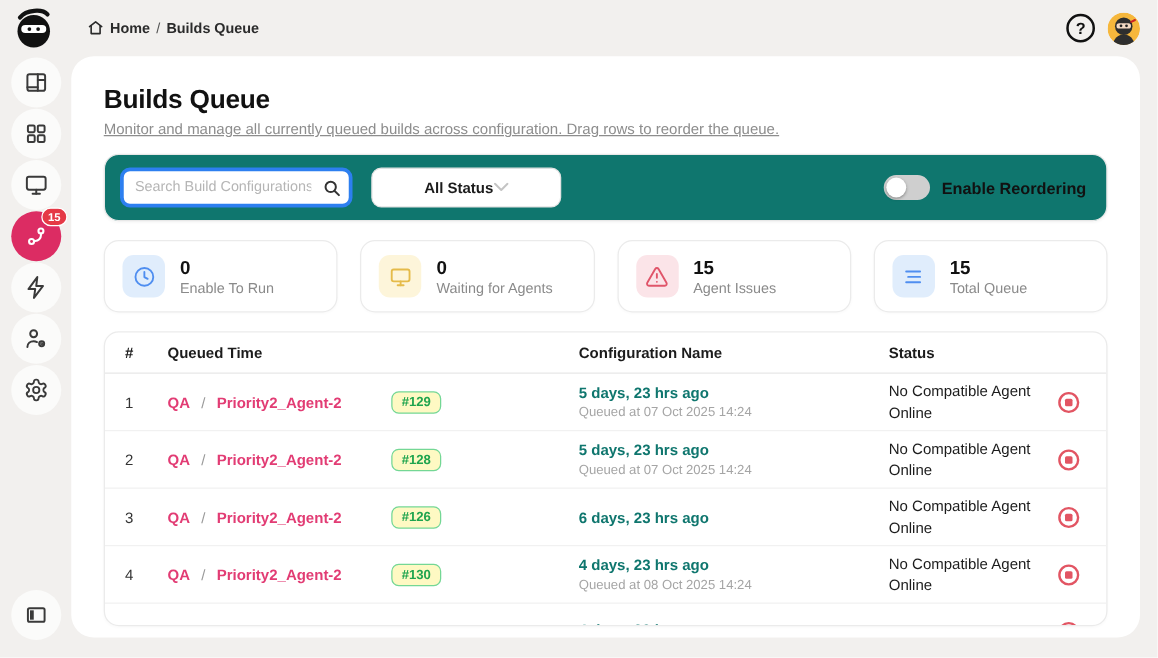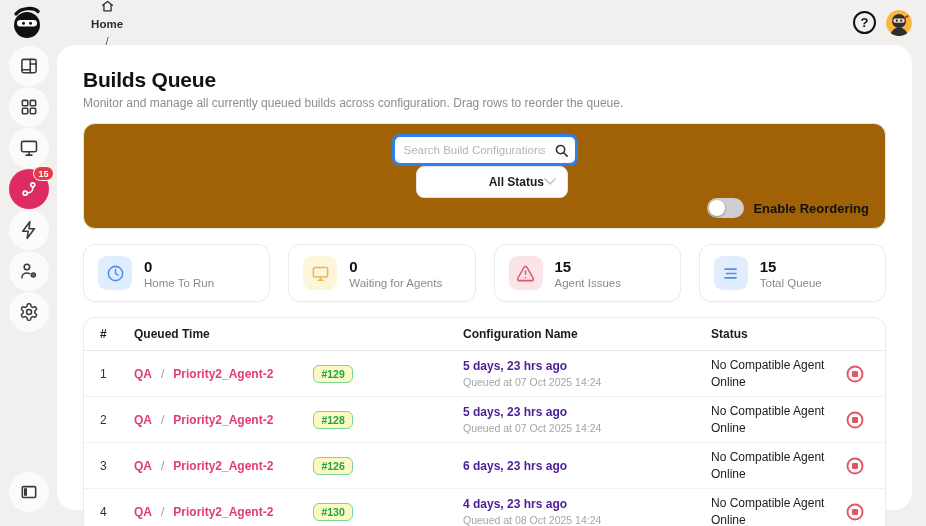--- a/index.html
+++ b/index.html
@@ -8,47 +8,47 @@
     background:#f2f0ee;
     font-family:"Liberation Sans","DejaVu Sans",sans-serif;
     color:#1c1c1c;
     position:relative;
   }
   svg { display:block; }
 
   
   .topbar { position:absolute; top:0; left:0; right:0; height:45px; }
   .logo { position:absolute; left:9px; top:5px; width:36px; height:36px; cursor:pointer; }
-  .breadcrumb { position:absolute; left:70px; top:0; height:45px; display:flex; align-items:center; gap:5px; font-size:11.5px; color:#2b2b2b; font-weight:600;flex-direction:column; }
+  .breadcrumb { position:absolute; left:70px; top:0; height:45px; display:flex; align-items:center; gap:5px; font-size:11.5px; color:#2b2b2b; font-weight:600; }
   .breadcrumb .sep { color:#555; font-weight:400; }
   .top-actions { position:absolute; right:14px; top:0; height:45px; display:flex; align-items:center; gap:10px; }
   .help-btn { width:23px; height:23px; border:2.4px solid #111; border-radius:50%; display:flex; align-items:center; justify-content:center; font-size:13px; font-weight:700; color:#111; background:transparent; cursor:pointer; }
   .avatar { width:26px; height:26px; border-radius:50%; overflow:hidden; cursor:pointer; }
 
   
   .sidebar { position:absolute; left:0; top:45px; bottom:0; width:57px; display:flex; flex-direction:column; align-items:center; padding-top:1px; }
   .side-item { position:relative; width:40px; height:40px; border-radius:50%; background:#fbfbfa; display:flex; align-items:center; justify-content:center; margin-bottom:1px; cursor:pointer; flex:0 0 auto; }
   .side-item svg { stroke:#3a3a3a; }
   .side-item.active { background:#dc2c63; }
   .side-item.active svg { stroke:#ffffff; }
   .side-badge { position:absolute; top:-3px; right:-5px; min-width:19px; height:15px; padding:0 4px; background:#e53946; border:1.6px solid #fff; border-radius:9px; color:#fff; font-size:9px; font-weight:700; display:flex; align-items:center; justify-content:center; }
   .side-bottom { margin-top:auto; margin-bottom:14px; }
 
   
   .main { position:absolute; left:57px; top:45px; width:855px; height:465px; background:#fff; border-radius:18px; padding:23px 26px; }
   .page-title { font-size:21px; font-weight:700; color:#111; letter-spacing:-0.2px; }
-  .page-subtitle { margin-top:4px; font-size:12px; color:#8d8d8d; }
-
-  
-  .filter-bar { margin-top:13px; border:1px solid #e8e8e8; border-radius:12px; padding:10px 12px; display:flex; align-items:center; background:#a16207; box-shadow:0 1px 2px rgba(0,0,0,.03);flex-direction:column; }
+  .page-subtitle { margin-top:4px; font-size:12px; color:#8d8d8d;text-decoration:underline; }
+
+  
+  .filter-bar { margin-top:13px; border:1px solid #e8e8e8; border-radius:12px; padding:10px 12px; display:flex; align-items:center; background:#0f766e; box-shadow:0 1px 2px rgba(0,0,0,.03); }
   .search-wrap { position:relative; width:186px; }
   .search-wrap input { width:100%; height:32px; border:3px solid #2d7ff0; border-radius:8px; padding:0 30px 0 9px; font-size:11.5px; color:#333; outline:none; font-family:inherit; }
   .search-wrap input::placeholder { color:#b5b5b5; }
   .search-icon { position:absolute; right:9px; top:8.5px; }
-  .status-select { margin-left:15px; width:152px; height:32px; border:1px solid #e2e2e2; border-radius:8px; display:flex; align-items:center; justify-content:flex-end; padding:0 11px; font-size:12px; font-weight:700; color:#1c1c1c; cursor:pointer; background:#fff; }
+  .status-select { margin-left:15px; width:152px; height:32px; border:1px solid #e2e2e2; border-radius:8px; display:flex; align-items:center; justify-content:center; padding:0 11px; font-size:12px; font-weight:700; color:#1c1c1c; cursor:pointer; background:#fff; }
   .toggle-wrap { margin-left:auto; display:flex; align-items:center; gap:9px; padding-right:4px; }
   .toggle-track { width:37px; height:20px; border-radius:10px; background:#cfcfcf; position:relative; cursor:pointer; }
   .toggle-knob { position:absolute; left:2px; top:2px; width:16px; height:16px; border-radius:50%; background:#fff; box-shadow:0 1px 2.5px rgba(0,0,0,.35); }
   .toggle-label { font-size:13px; font-weight:600; color:#111; }
 
   
   .stats { display:flex; gap:18px; margin-top:15px; }
   .stat-card { flex:1; border:1px solid #ebebeb; border-radius:12px; padding:11px 14px; display:flex; align-items:center; gap:12px; background:#fff; box-shadow:0 1px 2px rgba(0,0,0,.02); }
   .stat-icon { width:34px; height:34px; border-radius:9px; display:flex; align-items:center; justify-content:center; flex:0 0 auto; }
   .ic-blue   { background:#e0edfc; } .ic-blue svg   { stroke:#4f8ef0; }
@@ -60,21 +60,21 @@
   
   .table-card { margin-top:15px; border:1px solid #ebebeb; border-radius:12px; background:#fff; height:236px; overflow:hidden; box-shadow:0 1px 2px rgba(0,0,0,.02); }
   .t-head, .t-row { display:grid; grid-template-columns:34px 1fr 248px 134px 24px; align-items:center; padding:0 16px; }
   .t-head { height:33px; border-bottom:1px solid #e8e8e8; font-size:12px; font-weight:700; color:#1c1c1c; }
   .t-row { height:46px; border-bottom:1px solid #f1f1f1; }
   .row-num { font-size:12px; color:#333; }
   .cfg-cell { display:flex; align-items:center; gap:8px; font-size:12px; }
   .cfg-link { color:#e23c74; cursor:pointer;font-weight:bold; }
   .cfg-sep { color:#9a9a9a; margin:0 1px; }
   .build-badge { border:1.5px solid #74d795; color:#1fa44e; background:#fef9c3; font-size:10.5px; font-weight:600; padding:2px 7px; border-radius:6px; cursor:pointer;margin-left:32px; }
-  .q-main { font-size:12px; font-weight:600; color:#4c1d95; }
+  .q-main { font-size:12px; font-weight:600; color:#0f766e; }
   .q-sub { font-size:10.5px; color:#a5a5a5; margin-top:3px; }
   .st-cell { font-size:12px; color:#1c1c1c; line-height:1.35; max-width:132px; }
   .stop-btn { width:20px; height:20px; background:none; border:none; padding:0; cursor:pointer; }
 </style>
 </head>
 <body>
 
 <div class="topbar">
   <div class="logo">
     <svg width="36" height="36" viewBox="0 0 36 36">
@@ -220,21 +220,21 @@
   <div class="stats">
     <div class="stat-card">
       <div class="stat-icon ic-blue">
         <svg width="19" height="19" viewBox="0 0 24 24" fill="none" stroke-width="1.9" stroke-linecap="round" stroke-linejoin="round">
           <circle cx="12" cy="12" r="9"></circle>
             <path d="M12 7v5.2l3.3 1.8"></path>
         </svg>
       </div>
       <div>
         <div class="stat-value">0</div>
-        <div class="stat-label">Home To Run</div>
+        <div class="stat-label">Enable To Run</div>
       </div>
     </div>
     <div class="stat-card">
       <div class="stat-icon ic-yellow">
         <svg width="19" height="19" viewBox="0 0 24 24" fill="none" stroke-width="1.9" stroke-linecap="round" stroke-linejoin="round">
           <rect x="3" y="4.5" width="18" height="12" rx="2"></rect>
             <path d="M9 20.5h6"></path>
             <path d="M12 16.5v4"></path>
         </svg>
       </div>

